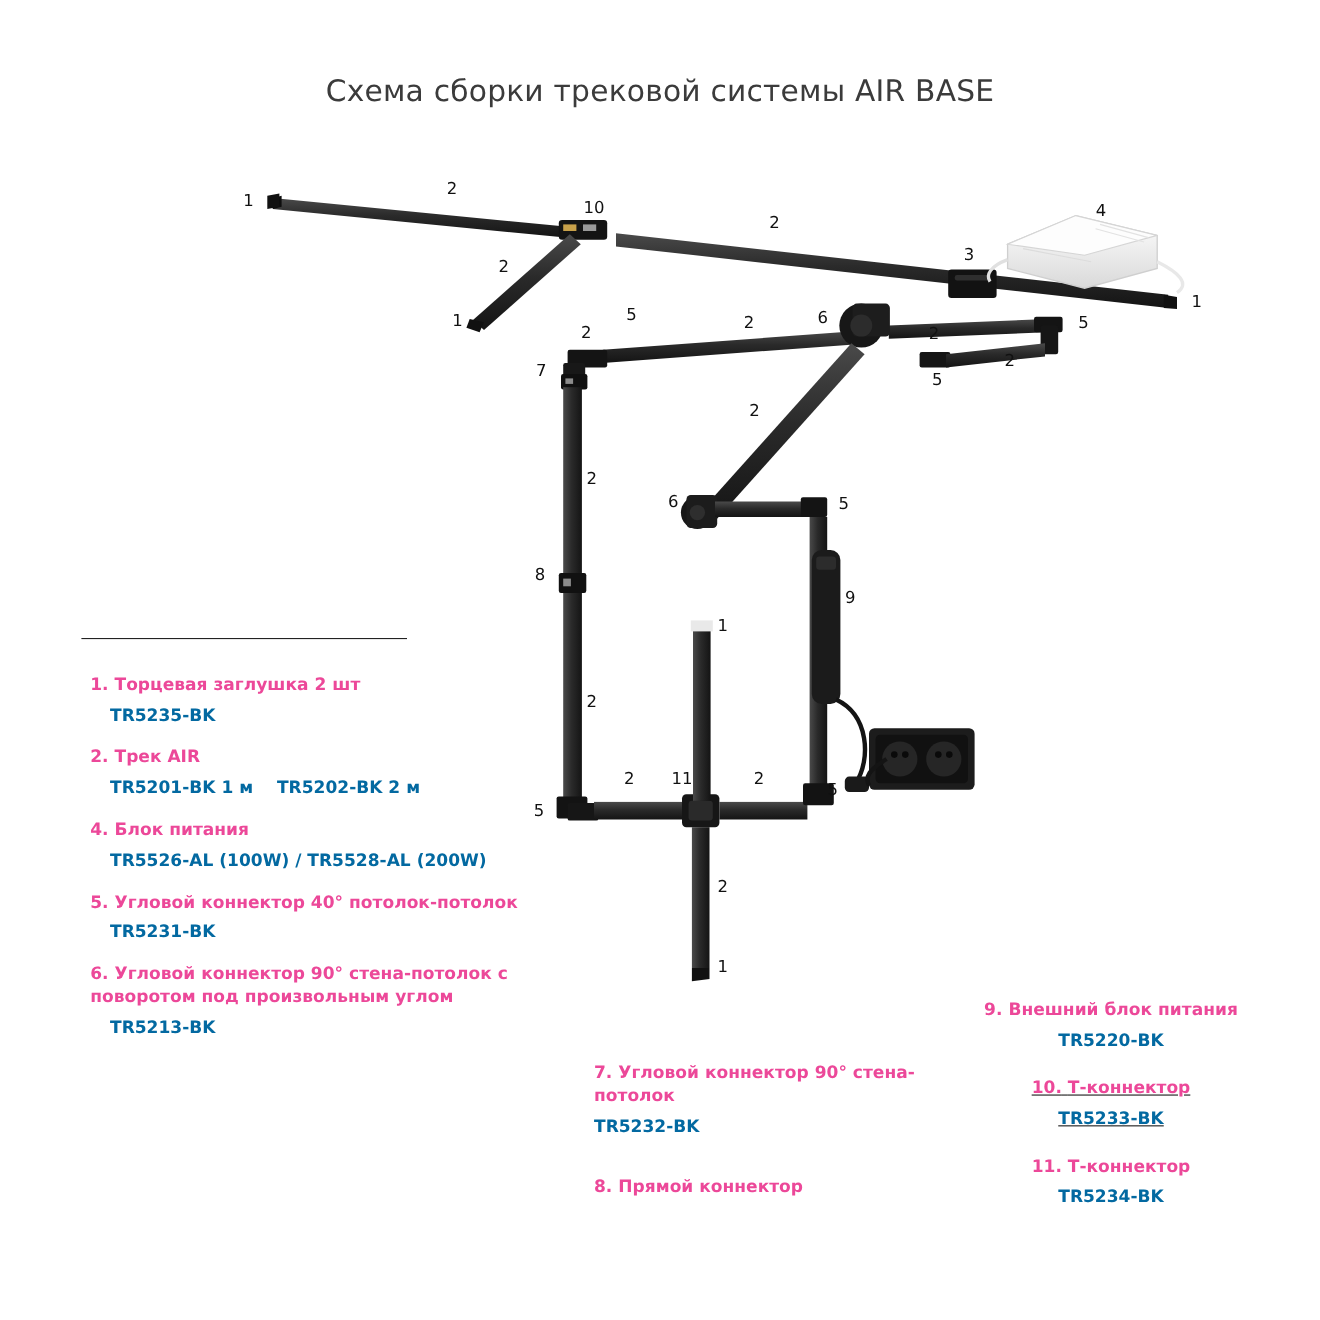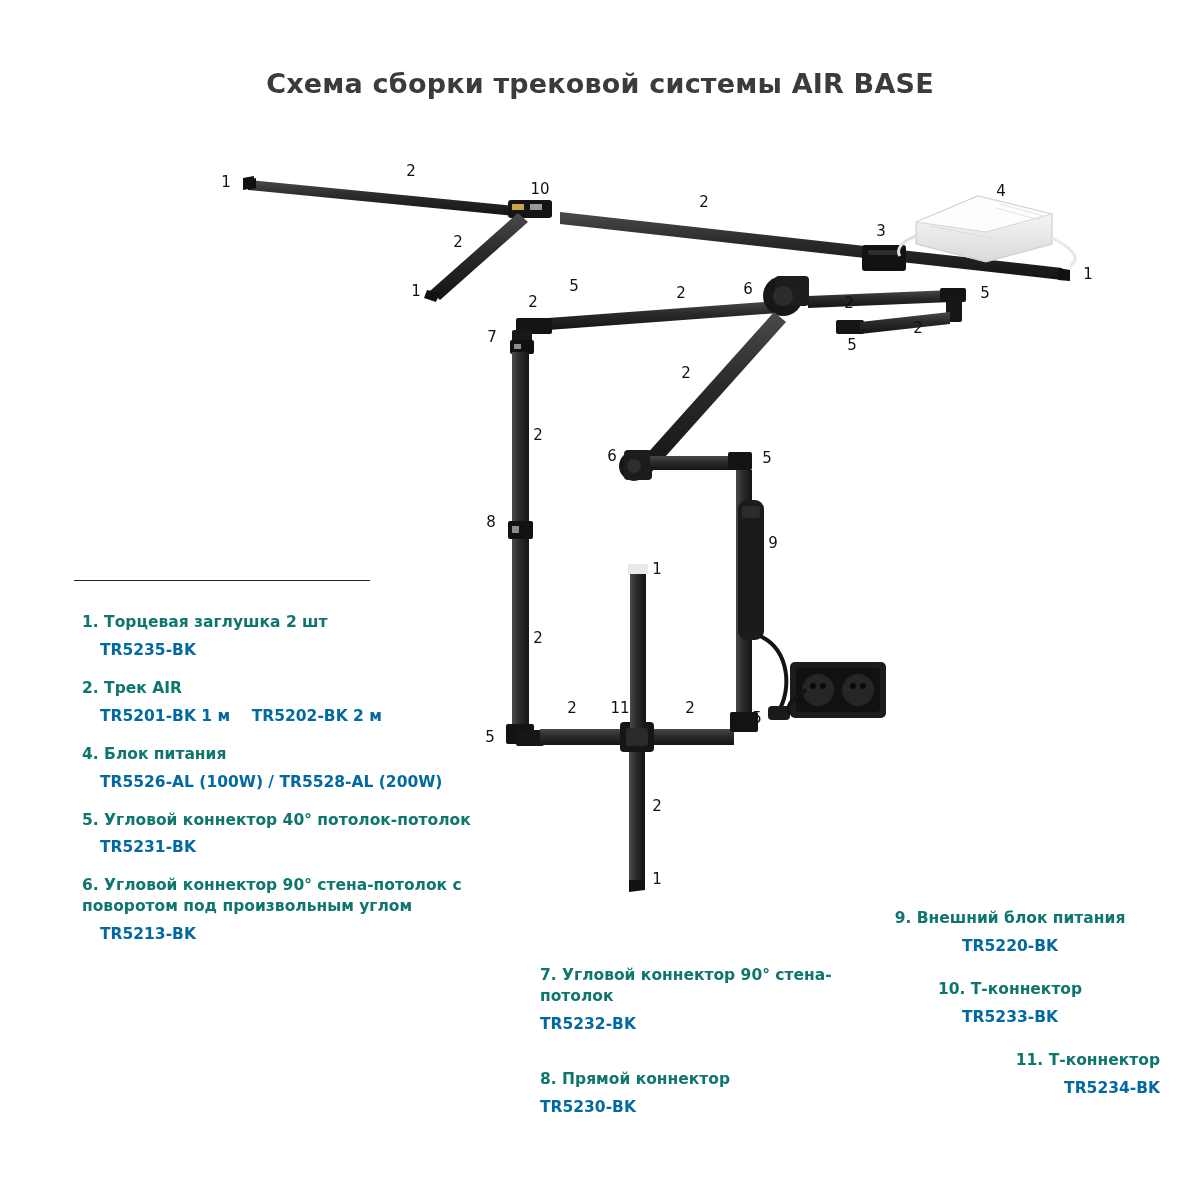--- a/index.html
+++ b/index.html
@@ -3,30 +3,30 @@
 <meta charset="utf-8">
 <style>
   html,body{margin:0;padding:0;}
   body{
     width:1200px;height:1200px;background:#ffffff;
     font-family:"DejaVu Sans","Liberation Sans",sans-serif;
     color:#1a1a1a;position:relative;overflow:hidden;
   }
   .title{
     position:absolute;left:0;top:68px;width:1200px;text-align:center;
-    font-size:27px;font-weight:700;color:#3b3b3b;letter-spacing:.2px;
+    font-size:27px;font-weight:400;color:#3b3b3b;letter-spacing:.2px;
   }
   svg.diagram{position:absolute;left:0;top:0;width:1200px;height:1200px;}
   .num{font-size:15px;fill:#111;font-family:"DejaVu Sans","Liberation Sans",sans-serif;}
 
   
   .legend-rule{position:absolute;left:74px;top:580px;width:296px;height:1px;background:#222;}
   .legend{position:absolute;font-size:15.5px;line-height:1.35;}
   .legend .item{margin-bottom:17px;}
-  .legend .lbl{font-weight:700;color:#0f766e;}
+  .legend .lbl{font-weight:700;color:#ec4899;}
   .legend .code{font-weight:700;color:#0369a1;margin-top:7px;display:block;}
   .col-a{left:82px;top:612px;width:430px;}
   .col-b{left:540px;top:965px;width:300px;text-align:left;}
   .col-c{left:860px;top:908px;width:300px;text-align:center;}
   .col-b .item,.col-c .item{margin-bottom:20px;}
   .ind{padding-left:18px;}
 </style>
 </head>
 <body>
 
@@ -256,30 +256,29 @@
   </div>
 </div>
 
 <div class="legend col-b">
   <div class="item">
     <span class="lbl"><span>7.</span> <span>Угловой коннектор 90° стена-потолок</span></span>
     <span class="code">TR5232-BK</span>
   </div>
   <div class="item" style="margin-top:34px;">
     <span class="lbl"><span>8.</span> <span>Прямой коннектор</span></span>
-    <span class="code">TR5230-BK</span>
   </div>
 </div>
 
 <div class="legend col-c">
   <div class="item">
     <span class="lbl"><span>9.</span> <span>Внешний блок питания</span></span>
     <span class="code">TR5220-BK</span>
   </div>
-  <div class="item" style="margin-top:22px;">
+  <div class="item" style="margin-top:22px;text-decoration:underline;">
     <span class="lbl"><span>10.</span> <span>Т-коннектор</span></span>
     <span class="code">TR5233-BK</span>
   </div>
-  <div class="item" style="margin-top:22px;text-align:right;">
+  <div class="item" style="margin-top:22px;">
     <span class="lbl"><span>11.</span> <span>Т-коннектор</span></span>
     <span class="code">TR5234-BK</span>
   </div>
 </div>
 
 </body></html>

